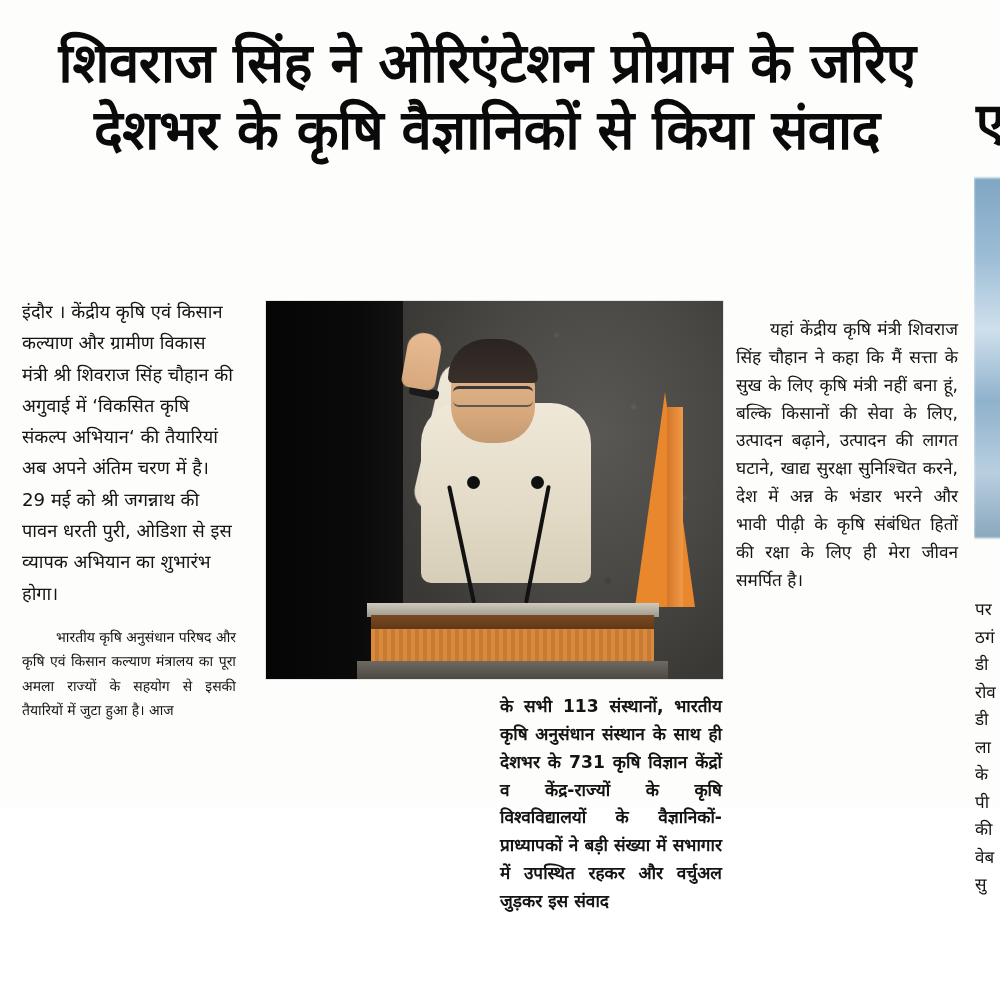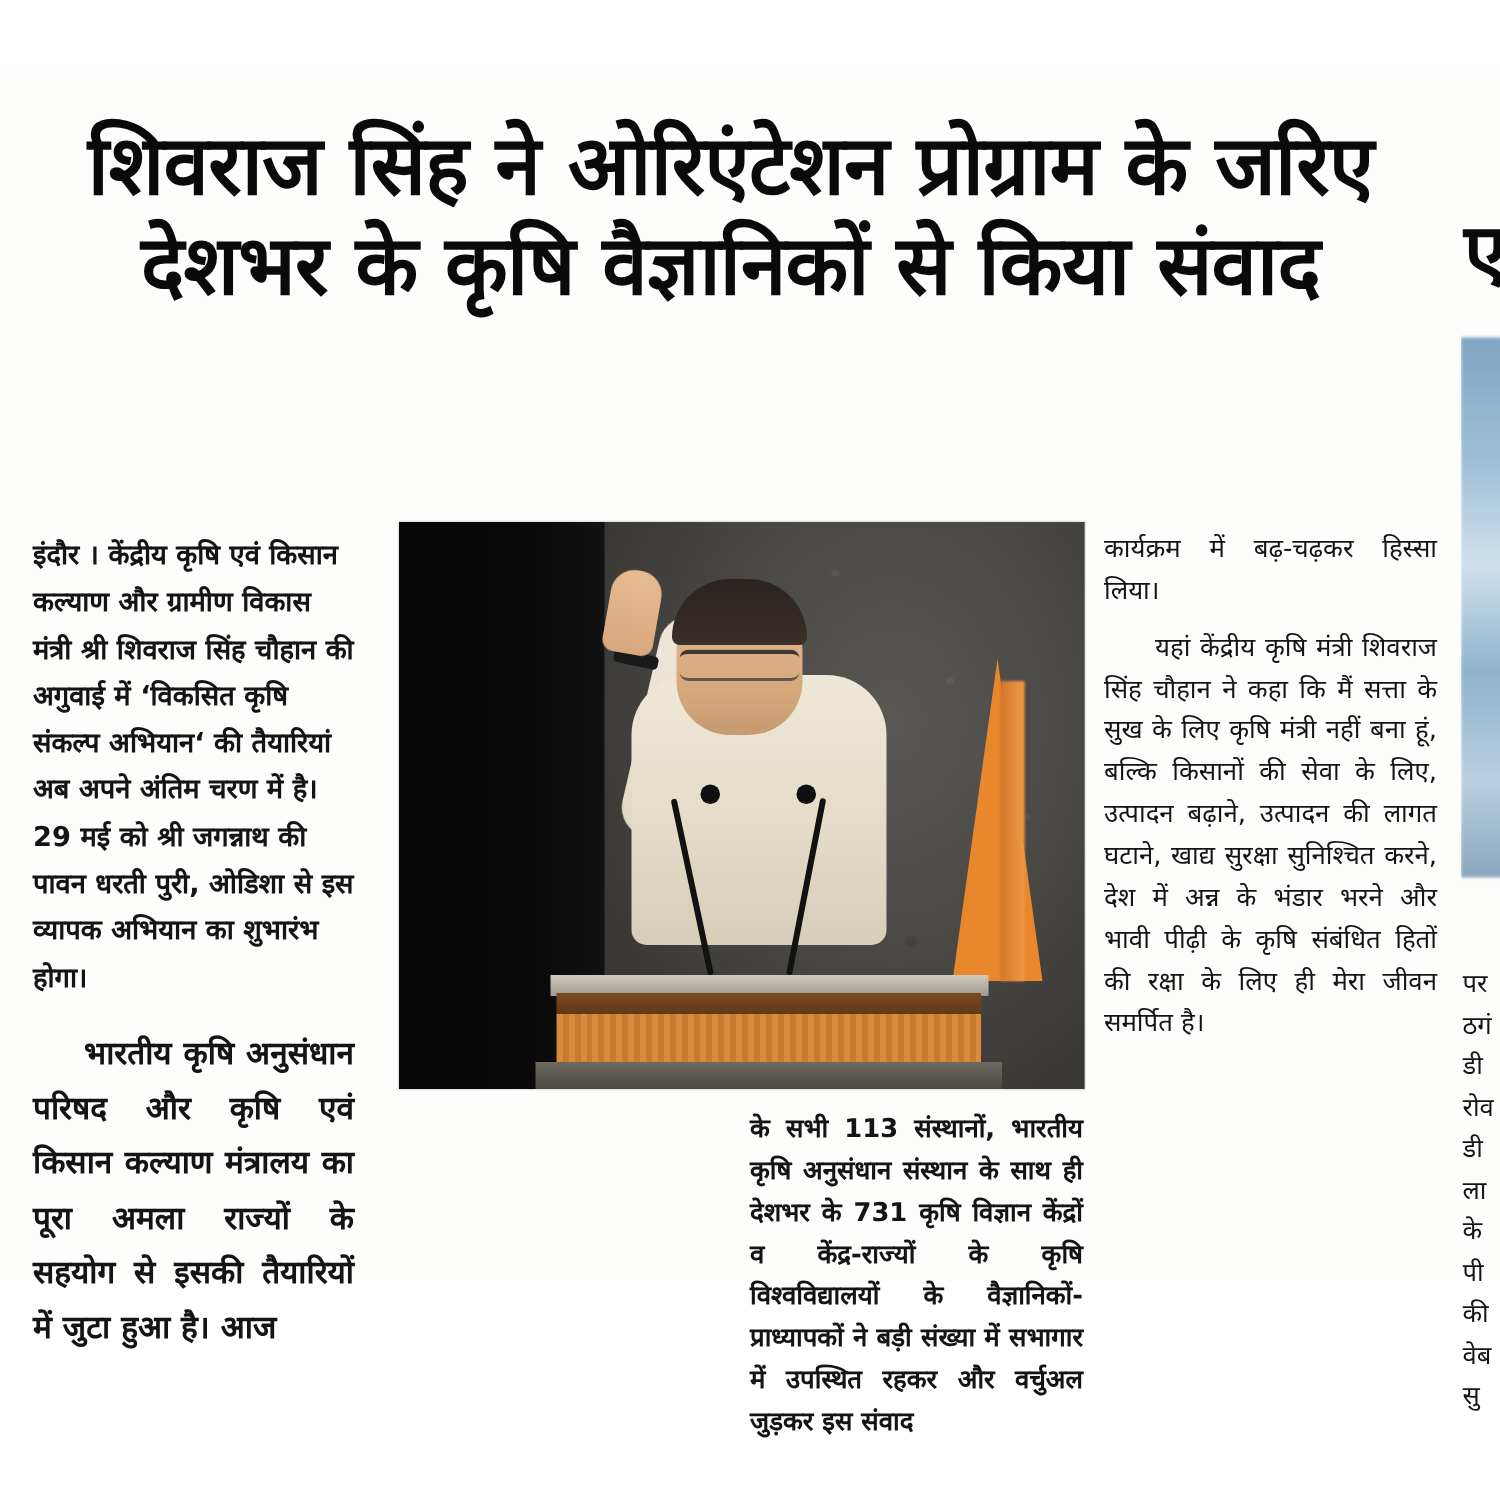--- a/index.html
+++ b/index.html
@@ -9,21 +9,20 @@
     background:#ffffff;
     font-family:"Liberation Serif","DejaVu Serif",serif;
     color:#111111;
     overflow:hidden;
     position:relative;
   }
   #page{
     position:absolute;inset:0;
     width:1000px;height:807px;
     background:#fdfdfc;
-    margin-top:47px;
   }
   
   .headline{
     position:absolute;
     left:18px;top:30px;width:938px;
     text-align:center;
   }
   .headline .hl-line{
     font-family:"DejaVu Sans","Liberation Sans",sans-serif;
     font-weight:700;
@@ -44,23 +43,23 @@
     font-size:17.2px;
     line-height:1.62;
     color:#141414;
     text-align:justify;
     text-justify:inter-word;
   }
   .col p{margin:0 0 2px 0;}
   .col p.indent{text-indent:34px;}
   .col p.lead{text-indent:0;}
 
-  #col1{left:22px;top:308px;width:214px;font-weight:bold;}
+  #col1{left:22px;top:296px;width:214px;}
   #col1 .p1{font-size:18.2px;line-height:1.72;text-align:left;}
-  #col1 .p2{font-size:21px;line-height:1.74;margin-top:16px;}
+  #col1 .p2{font-size:14px;line-height:1.74;margin-top:16px;}
 
   #col2{left:266px;top:693px;width:220px;}
   #col3{left:500px;top:693px;width:222px;font-weight:bold;}
   #col4{left:736px;top:306px;width:222px;}
   #col4 .pA{margin-bottom:4px;}
   #col4 .pB{margin-top:10px;}
   #col4 .pC{margin-top:10px;}
 
   
   #photo{
@@ -249,21 +248,20 @@
     <p class="p1 lead">इंदौर । केंद्रीय कृषि एवं किसान कल्याण और ग्रामीण विकास मंत्री श्री शिवराज सिंह चौहान की अगुवाई में ‘विकसित कृषि संकल्प अभियान‘ की तैयारियां अब अपने अंतिम चरण में है। 29 मई को श्री जगन्नाथ की पावन धरती पुरी, ओडिशा से इस व्यापक अभियान का शुभारंभ होगा।</p>
     <p class="p2 indent">भारतीय कृषि अनुसंधान परिषद और कृषि एवं किसान कल्याण मंत्रालय का पूरा अमला राज्यों के सहयोग से इसकी तैयारियों में जुटा हुआ है। आज</p>
   </div>
 
 
   <div class="col" id="col3">
     <p>के सभी 113 संस्थानों, भारतीय कृषि अनुसंधान संस्थान के साथ ही देशभर के 731 कृषि विज्ञान केंद्रों व केंद्र-राज्यों के कृषि विश्वविद्यालयों के वैज्ञानिकों-प्राध्यापकों ने बड़ी संख्या में सभागार में उपस्थित रहकर और वर्चुअल जुड़कर इस संवाद</p>
   </div>
 
   <div class="col" id="col4">
-    <p class="pA">कार्यक्रम में बढ़-चढ़कर हिस्सा लिया।</p>
     <p class="pB indent">यहां केंद्रीय कृषि मंत्री शिवराज सिंह चौहान ने कहा कि मैं सत्ता के सुख के लिए कृषि मंत्री नहीं बना हूं, बल्कि किसानों की सेवा के लिए, उत्पादन बढ़ाने, उत्पादन की लागत घटाने, खाद्य सुरक्षा सुनिश्चित करने, देश में अन्न के भंडार भरने और भावी पीढ़ी के कृषि संबंधित हितों की रक्षा के लिए ही मेरा जीवन समर्पित है।</p>
   </div>
 
   <div id="rightstrip">
     <div class="r-headline">ए</div>
     <div class="r-photo"></div>
     <div class="r-col">
       <div>पर</div>
       <div>ठगं</div>
       <div>डी</div>

